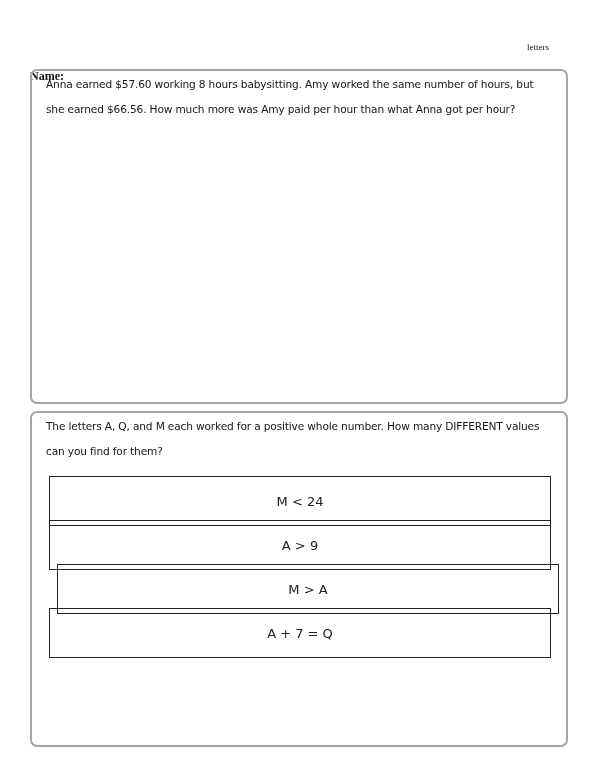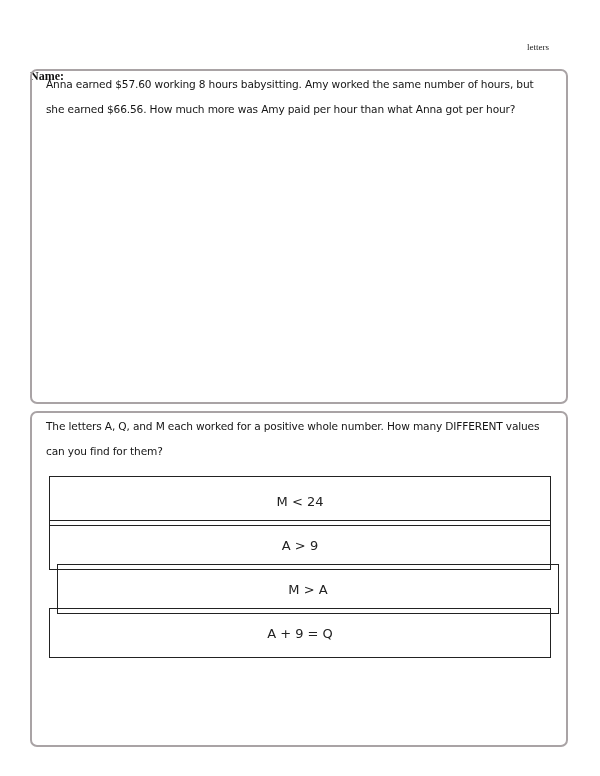--- a/index.html
+++ b/index.html
@@ -89,13 +89,13 @@
   <p class="prompt">Anna earned $57.60 working 8 hours babysitting. Amy worked the same number of hours, but she earned $66.56.  How much more was Amy paid per hour than what Anna got per hour?</p>
 </div>
 
 <div class="box box2">
   <p class="prompt">The letters A, Q, and M each worked for a positive whole number.  How many DIFFERENT values can you find for them?</p>
 </div>
 
 <div class="clue" style="top:476px;">M &lt; 24</div>
 <div class="clue" style="top:520px;">A &gt; 9</div>
 <div class="clue" style="top:564px;margin-left:8px;">M &gt; A</div>
-<div class="clue" style="top:608px;">A + 9 = Q</div>
+<div class="clue" style="top:608px;">A + 7 = Q</div>
 
 </body></html>

